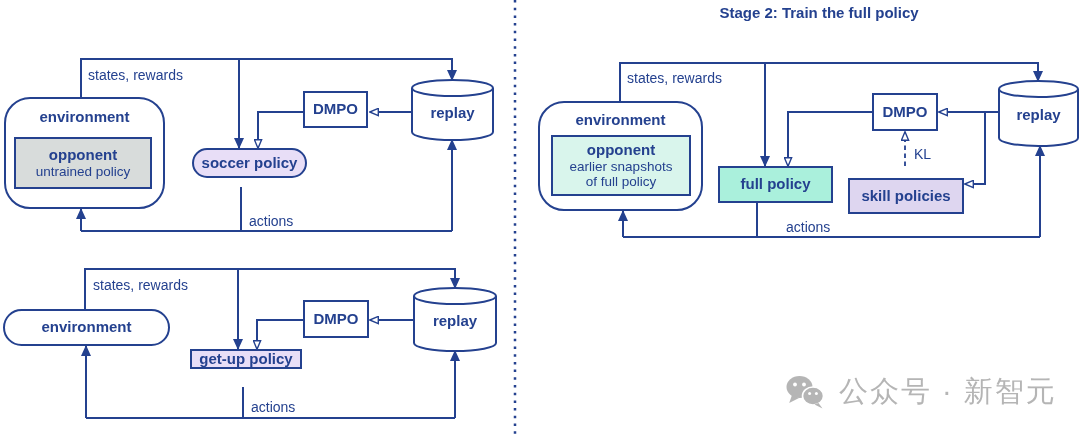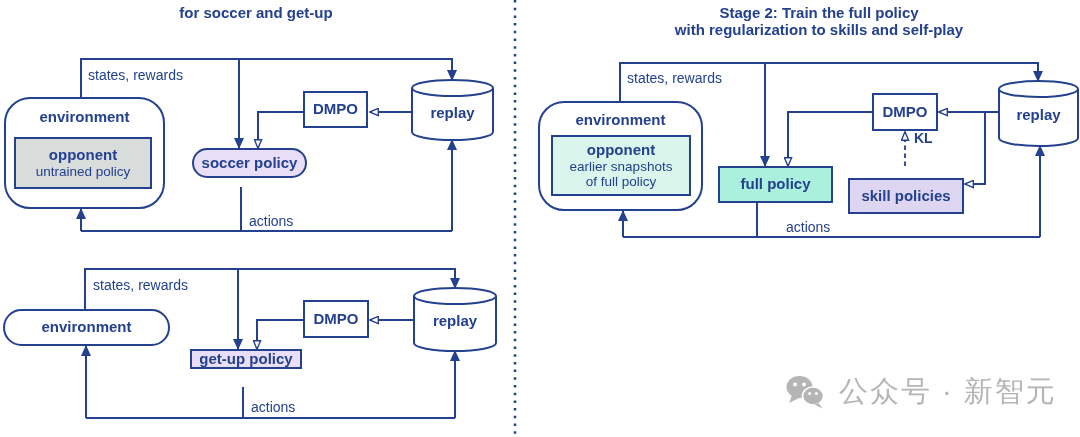--- a/index.html
+++ b/index.html
@@ -86,21 +86,20 @@
       <path class="ln" d="M757,203 V237"></path>
       <path class="ln" d="M623,237 H1040"></path>
       <path class="ln" d="M623,237 V211" marker-end="url(#mf)"></path>
       <path class="ln" d="M1040,237 V146" marker-end="url(#mf)"></path>
       <path class="cyl" d="M999,89 V138 A39.5,8 0 0 0 1078,138 V89"></path>
       <ellipse class="cyl" cx="1038.5" cy="89" rx="39.5" ry="8"></ellipse>
     </g>
   </svg>
 
   <div class="title" style="left:116px; top:4px; width:280px;">
-    <div>for soccer and get-up</div>
   </div>
   <div class="tag" style="left:88px; top:67px;">states, rewards</div>
   <div class="box envbox" style="left:4px; top:97px; width:161px; height:112px;"></div>
   <div class="boxlabel" style="left:4px; top:108px; width:161px;">environment</div>
   <div class="box gray-box" style="left:14px; top:137px; width:138px; height:52px;">
     <div>opponent</div>
     <div class="sub">untrained policy</div>
   </div>
   <div class="box policy-lavender" style="left:192px; top:148px; width:115px; height:30px;border-radius:19px;">soccer policy</div>
   <div class="box" style="left:303px; top:91px; width:65px; height:37px;">DMPO</div>
@@ -109,35 +108,34 @@
 
   <div class="tag" style="left:93px; top:277px;">states, rewards</div>
   <div class="box pill" style="left:3px; top:309px; width:167px; height:37px;">environment</div>
   <div class="box policy-lavender" style="left:190px; top:349px; width:112px; height:20px;">get-up policy</div>
   <div class="box" style="left:303px; top:300px; width:66px; height:38px;">DMPO</div>
   <div class="boxlabel" style="left:414px; top:312px; width:82px;">replay</div>
   <div class="tag" style="left:251px; top:399px;">actions</div>
 
   <div class="title" style="left:658px; top:4px; width:322px;">
     <div>Stage 2: Train the full policy</div>
-    <div>with regularization to skills and self-play</div>
   </div>
   <div class="tag" style="left:627px; top:70px;">states, rewards</div>
   <div class="box envbox" style="left:538px; top:101px; width:165px; height:110px;"></div>
   <div class="boxlabel" style="left:538px; top:111px; width:165px;">environment</div>
   <div class="box pale-mint-box" style="left:551px; top:135px; width:140px; height:61px;">
     <div>opponent</div>
     <div class="sub">earlier snapshots</div>
     <div class="sub">of full policy</div>
   </div>
   <div class="box mint-box" style="left:718px; top:166px; width:115px; height:37px;">full policy</div>
   <div class="box skills-box" style="left:848px; top:178px; width:116px; height:36px;">skill policies</div>
   <div class="box" style="left:872px; top:93px; width:66px; height:38px;">DMPO</div>
   <div class="boxlabel" style="left:999px; top:106px; width:79px;">replay</div>
-  <div class="tag" style="left:914px; top:130px;font-weight:bold;">KL</div>
+  <div class="tag" style="left:914px; top:146px;">KL</div>
   <div class="tag" style="left:786px; top:219px;">actions</div>
 
   <div class="wm">
     <svg width="38" height="34" viewBox="0 0 38 34">
       <g fill="var(--watermark-gray,#b5b5b5)">
         <ellipse cx="13.5" cy="12" rx="13" ry="11"></ellipse>
         <path d="M6,20 L3.2,28 L13,23 Z"></path>
         <ellipse cx="27" cy="21" rx="10.5" ry="9" stroke="#ffffff" stroke-width="1.6"></ellipse>
         <path d="M32.5,28 L36.5,33.5 L28.5,29.5 Z"></path>
       </g>

